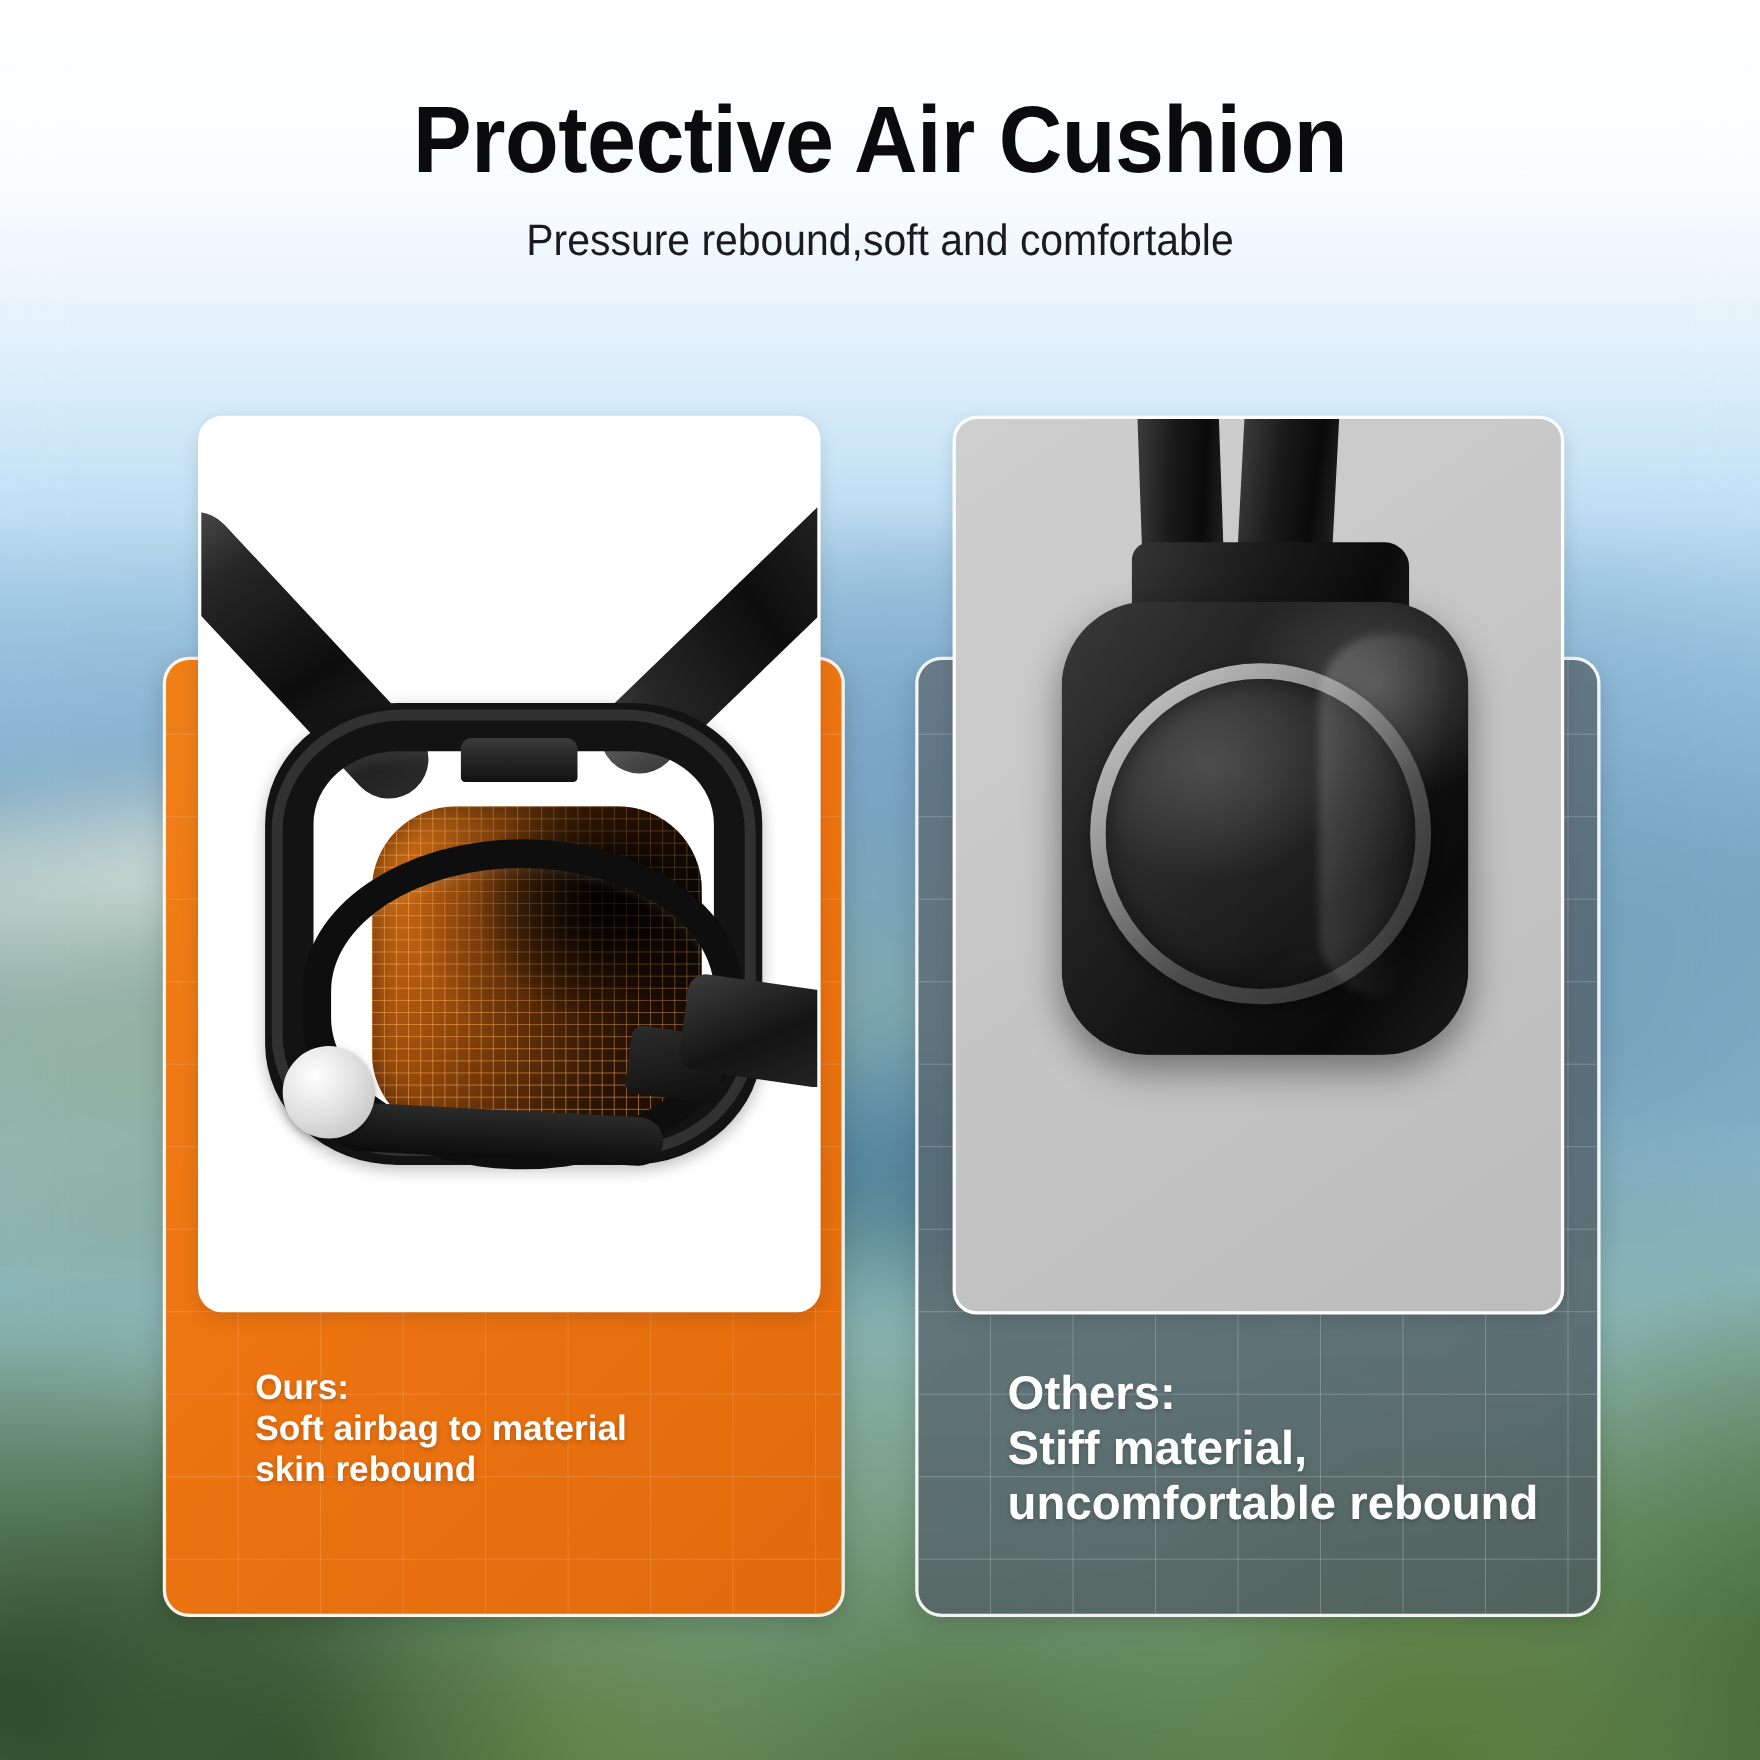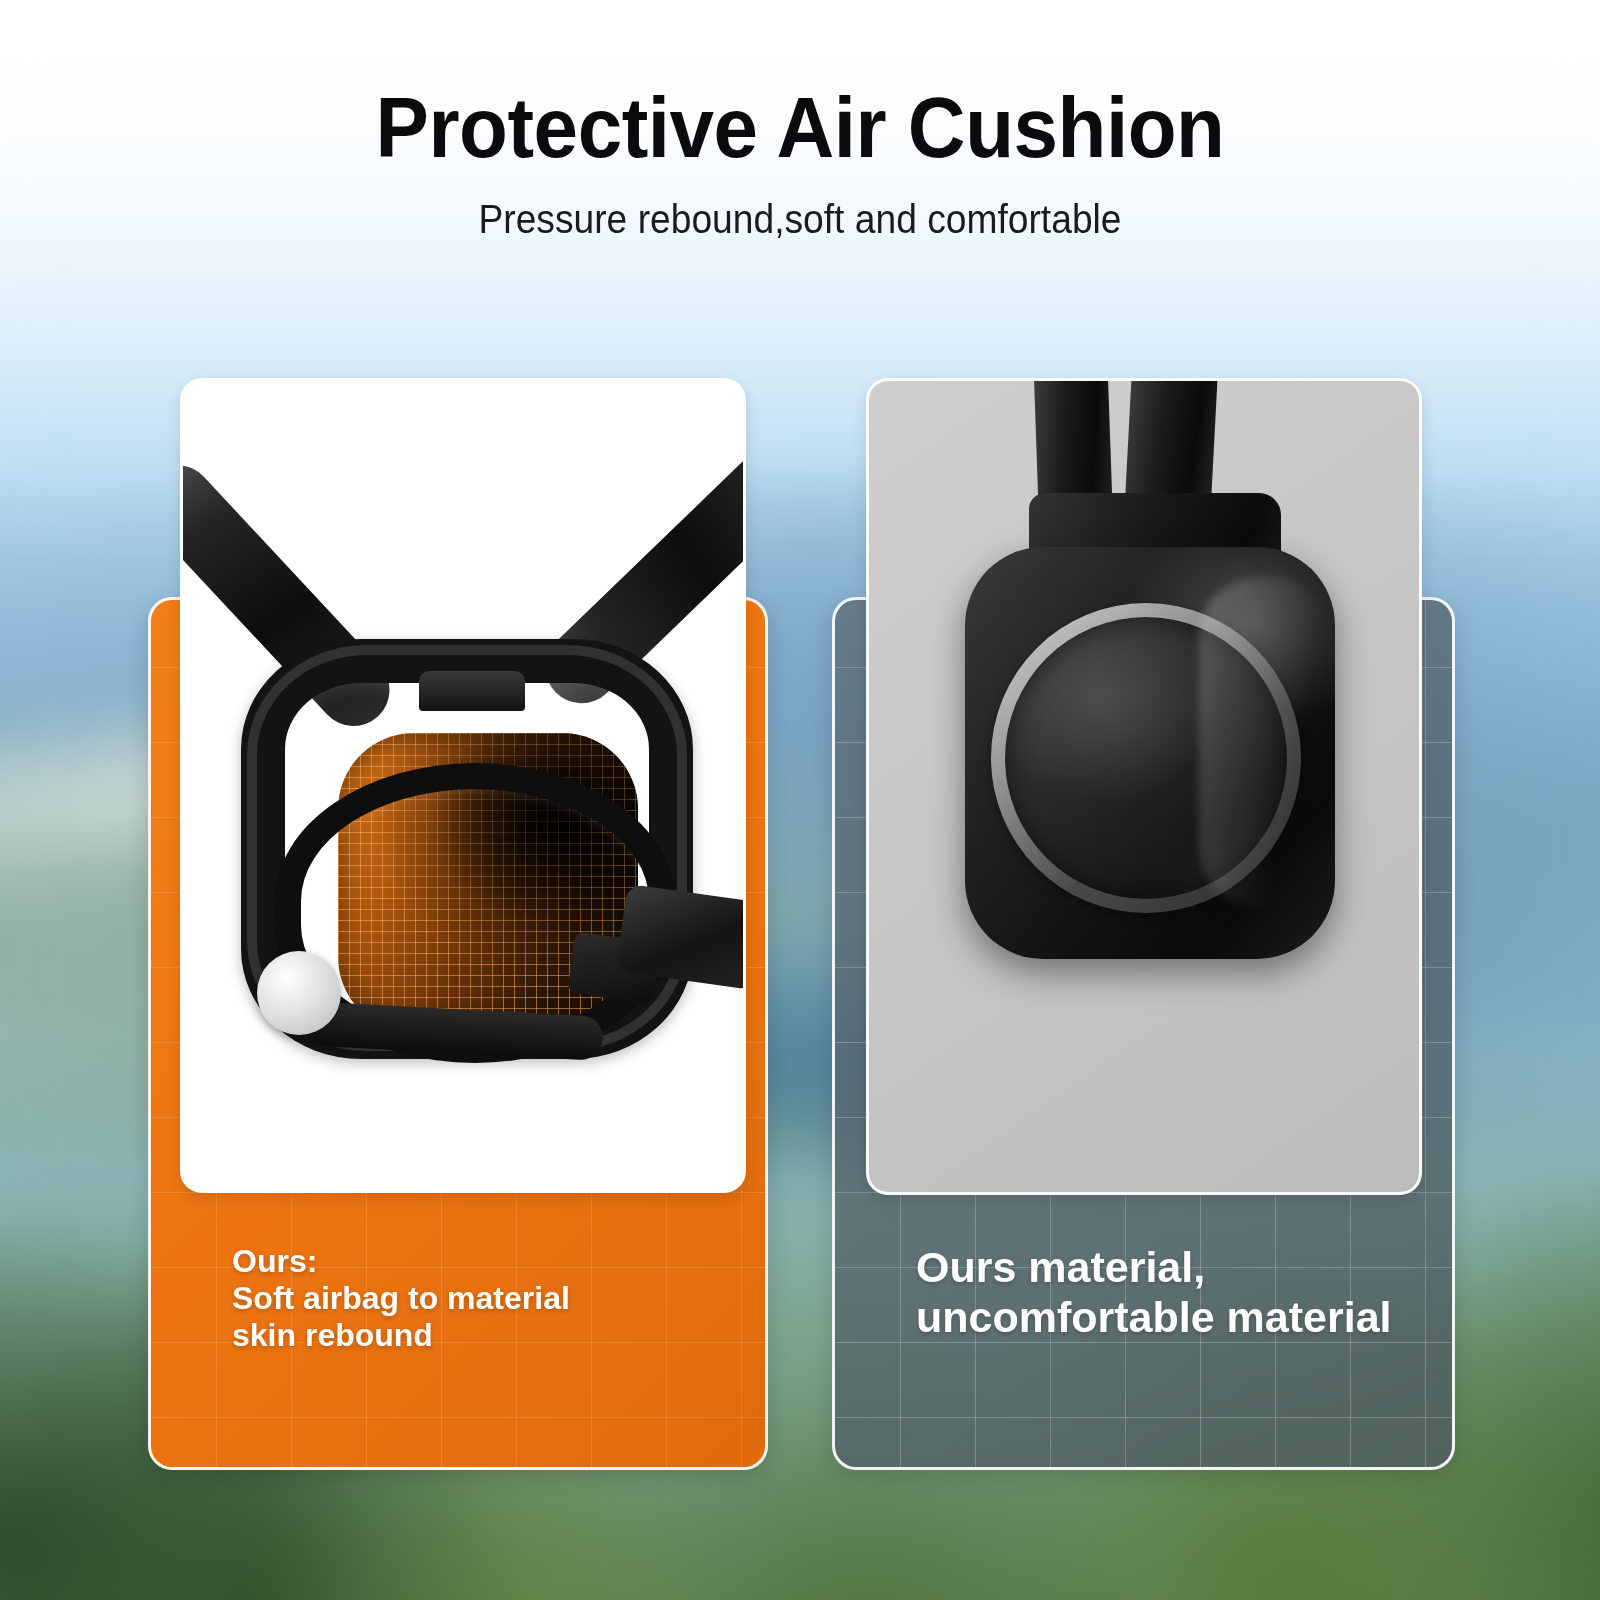--- a/index.html
+++ b/index.html
@@ -347,17 +347,18 @@
     <div class="cup-gloss"></div>
   </div>
 
   <div class="caption caption-ours">
     <span class="cap-lead">Ours:</span>
     <span class="cap-body">Soft airbag to material</span>
     <span class="cap-body">skin rebound</span>
   </div>
 
   <div class="caption caption-others">
-    <span class="cap-body">Ours material,</span>
-    <span class="cap-body">uncomfortable material</span>
+    <span class="cap-lead">Others:</span>
+    <span class="cap-body">Stiff material,</span>
+    <span class="cap-body">uncomfortable rebound</span>
   </div>
 
 </div>
 
 </body></html>

